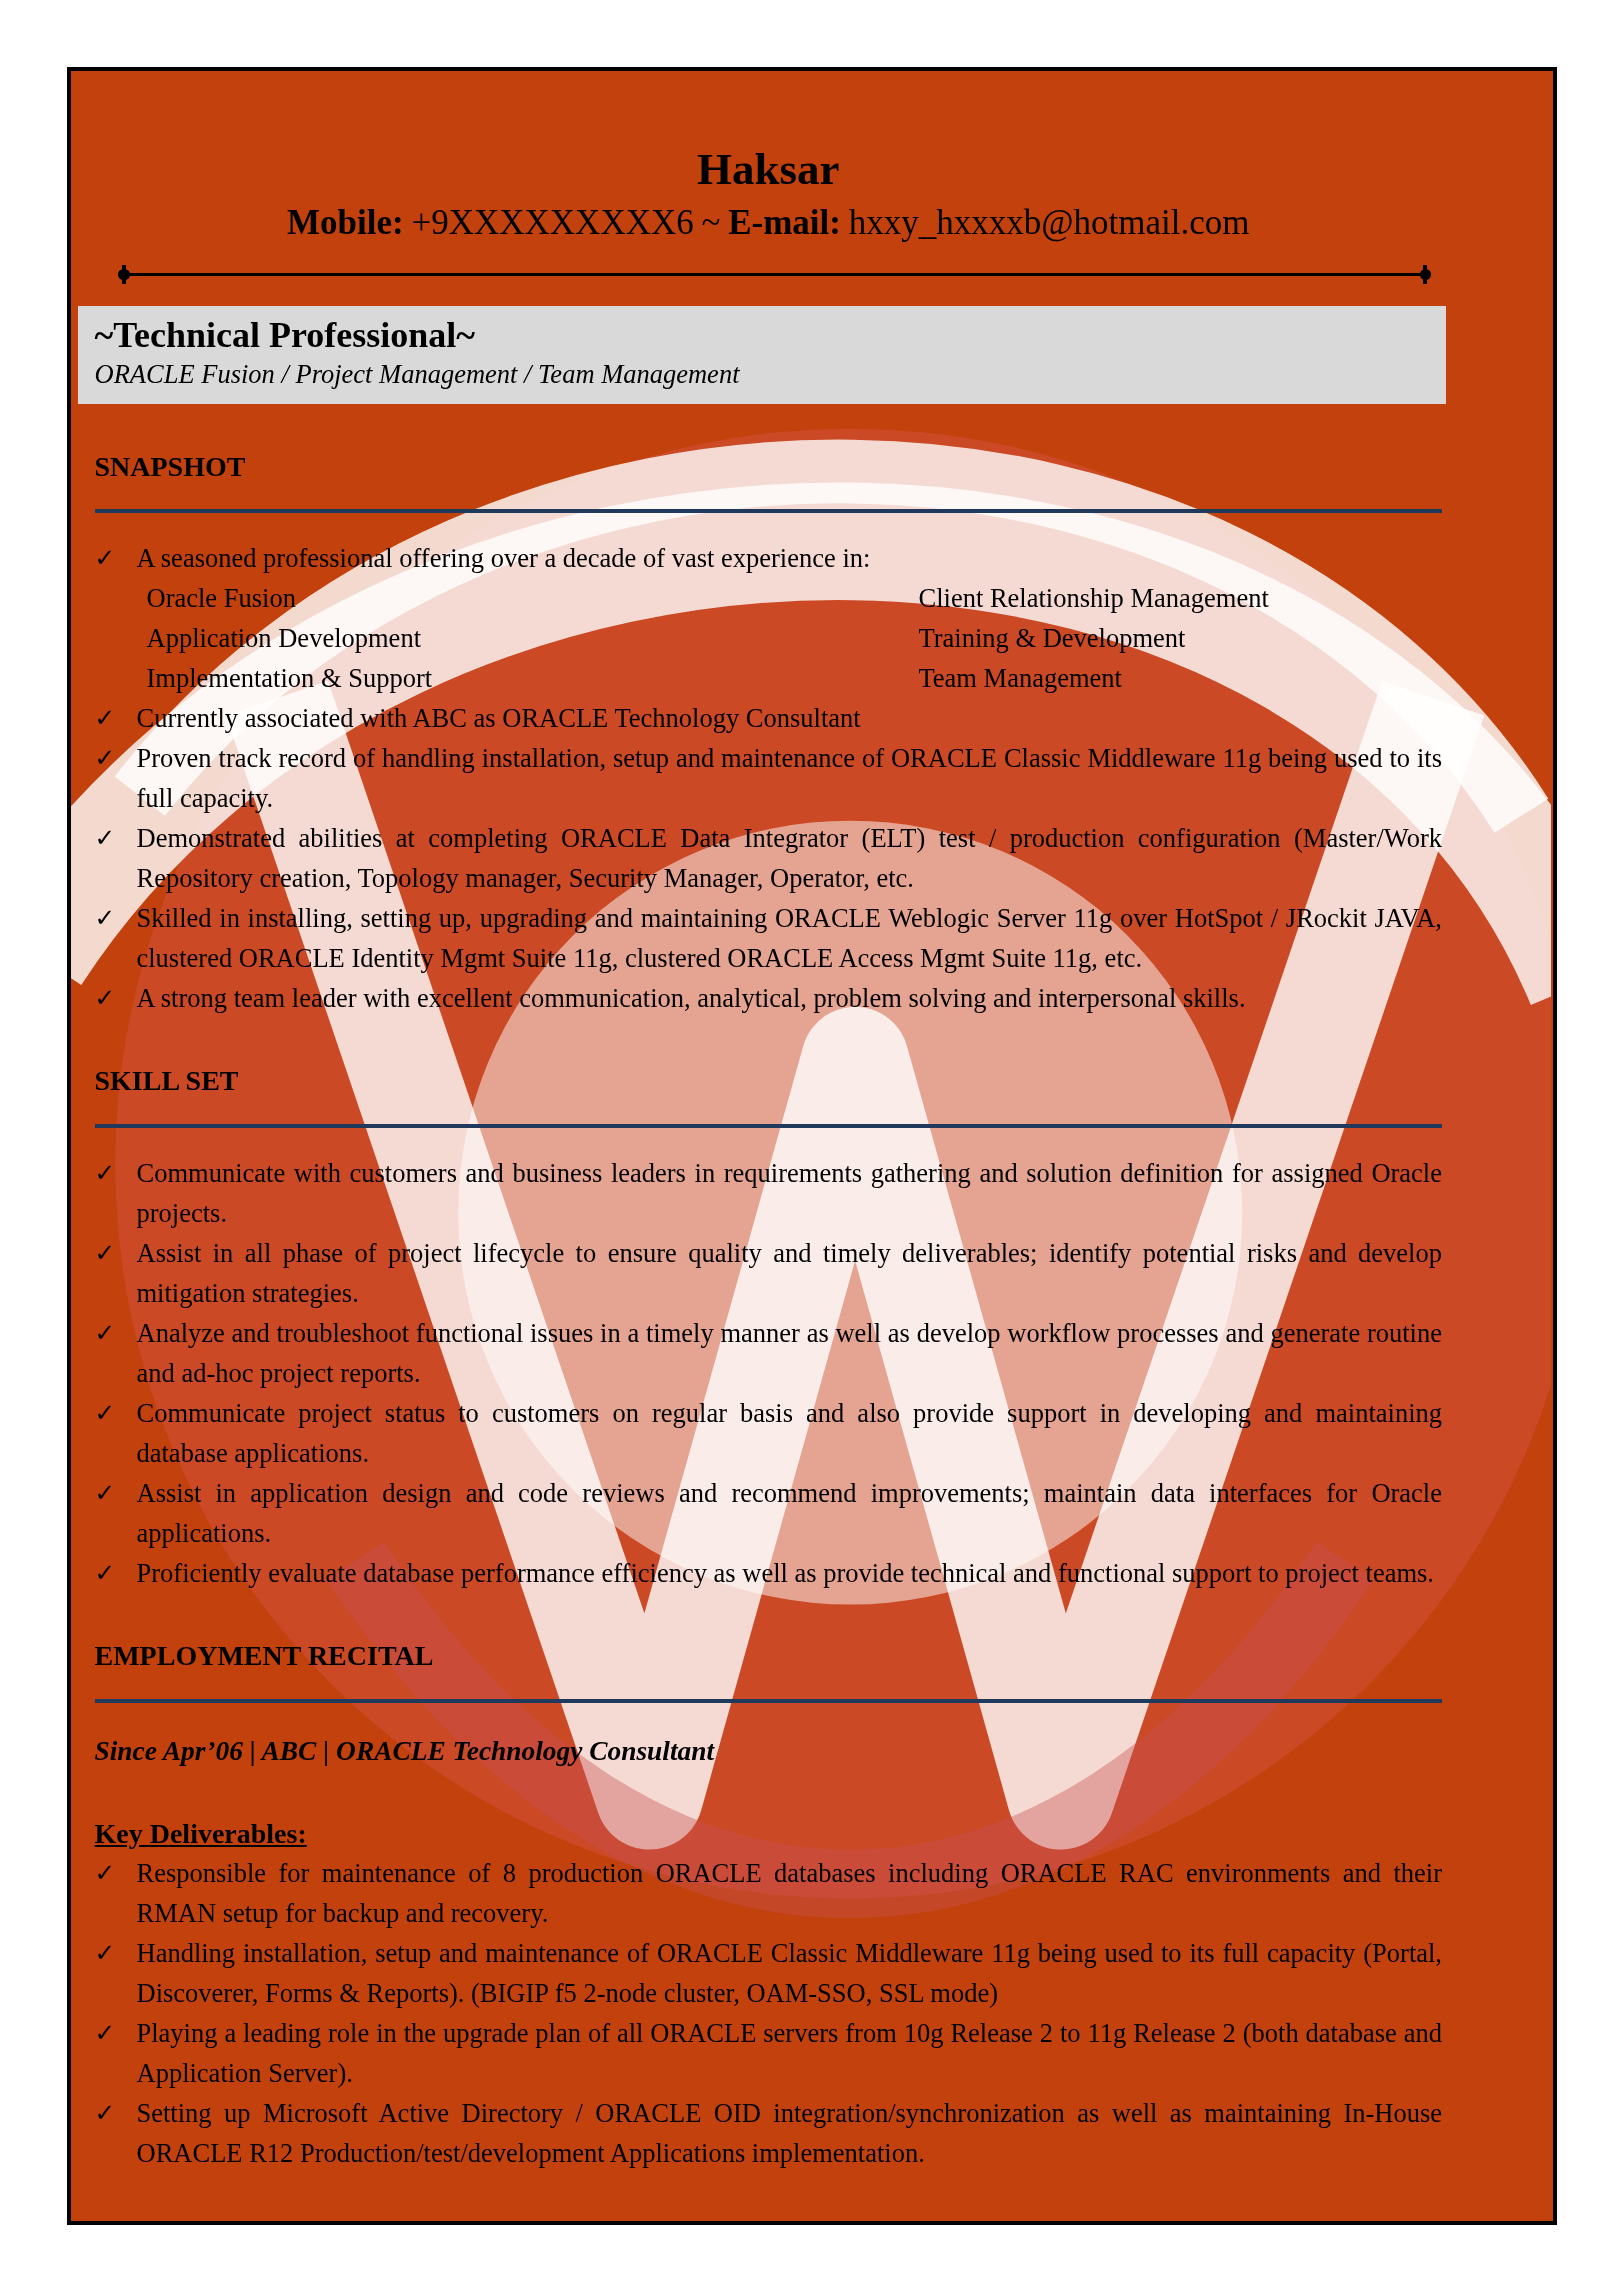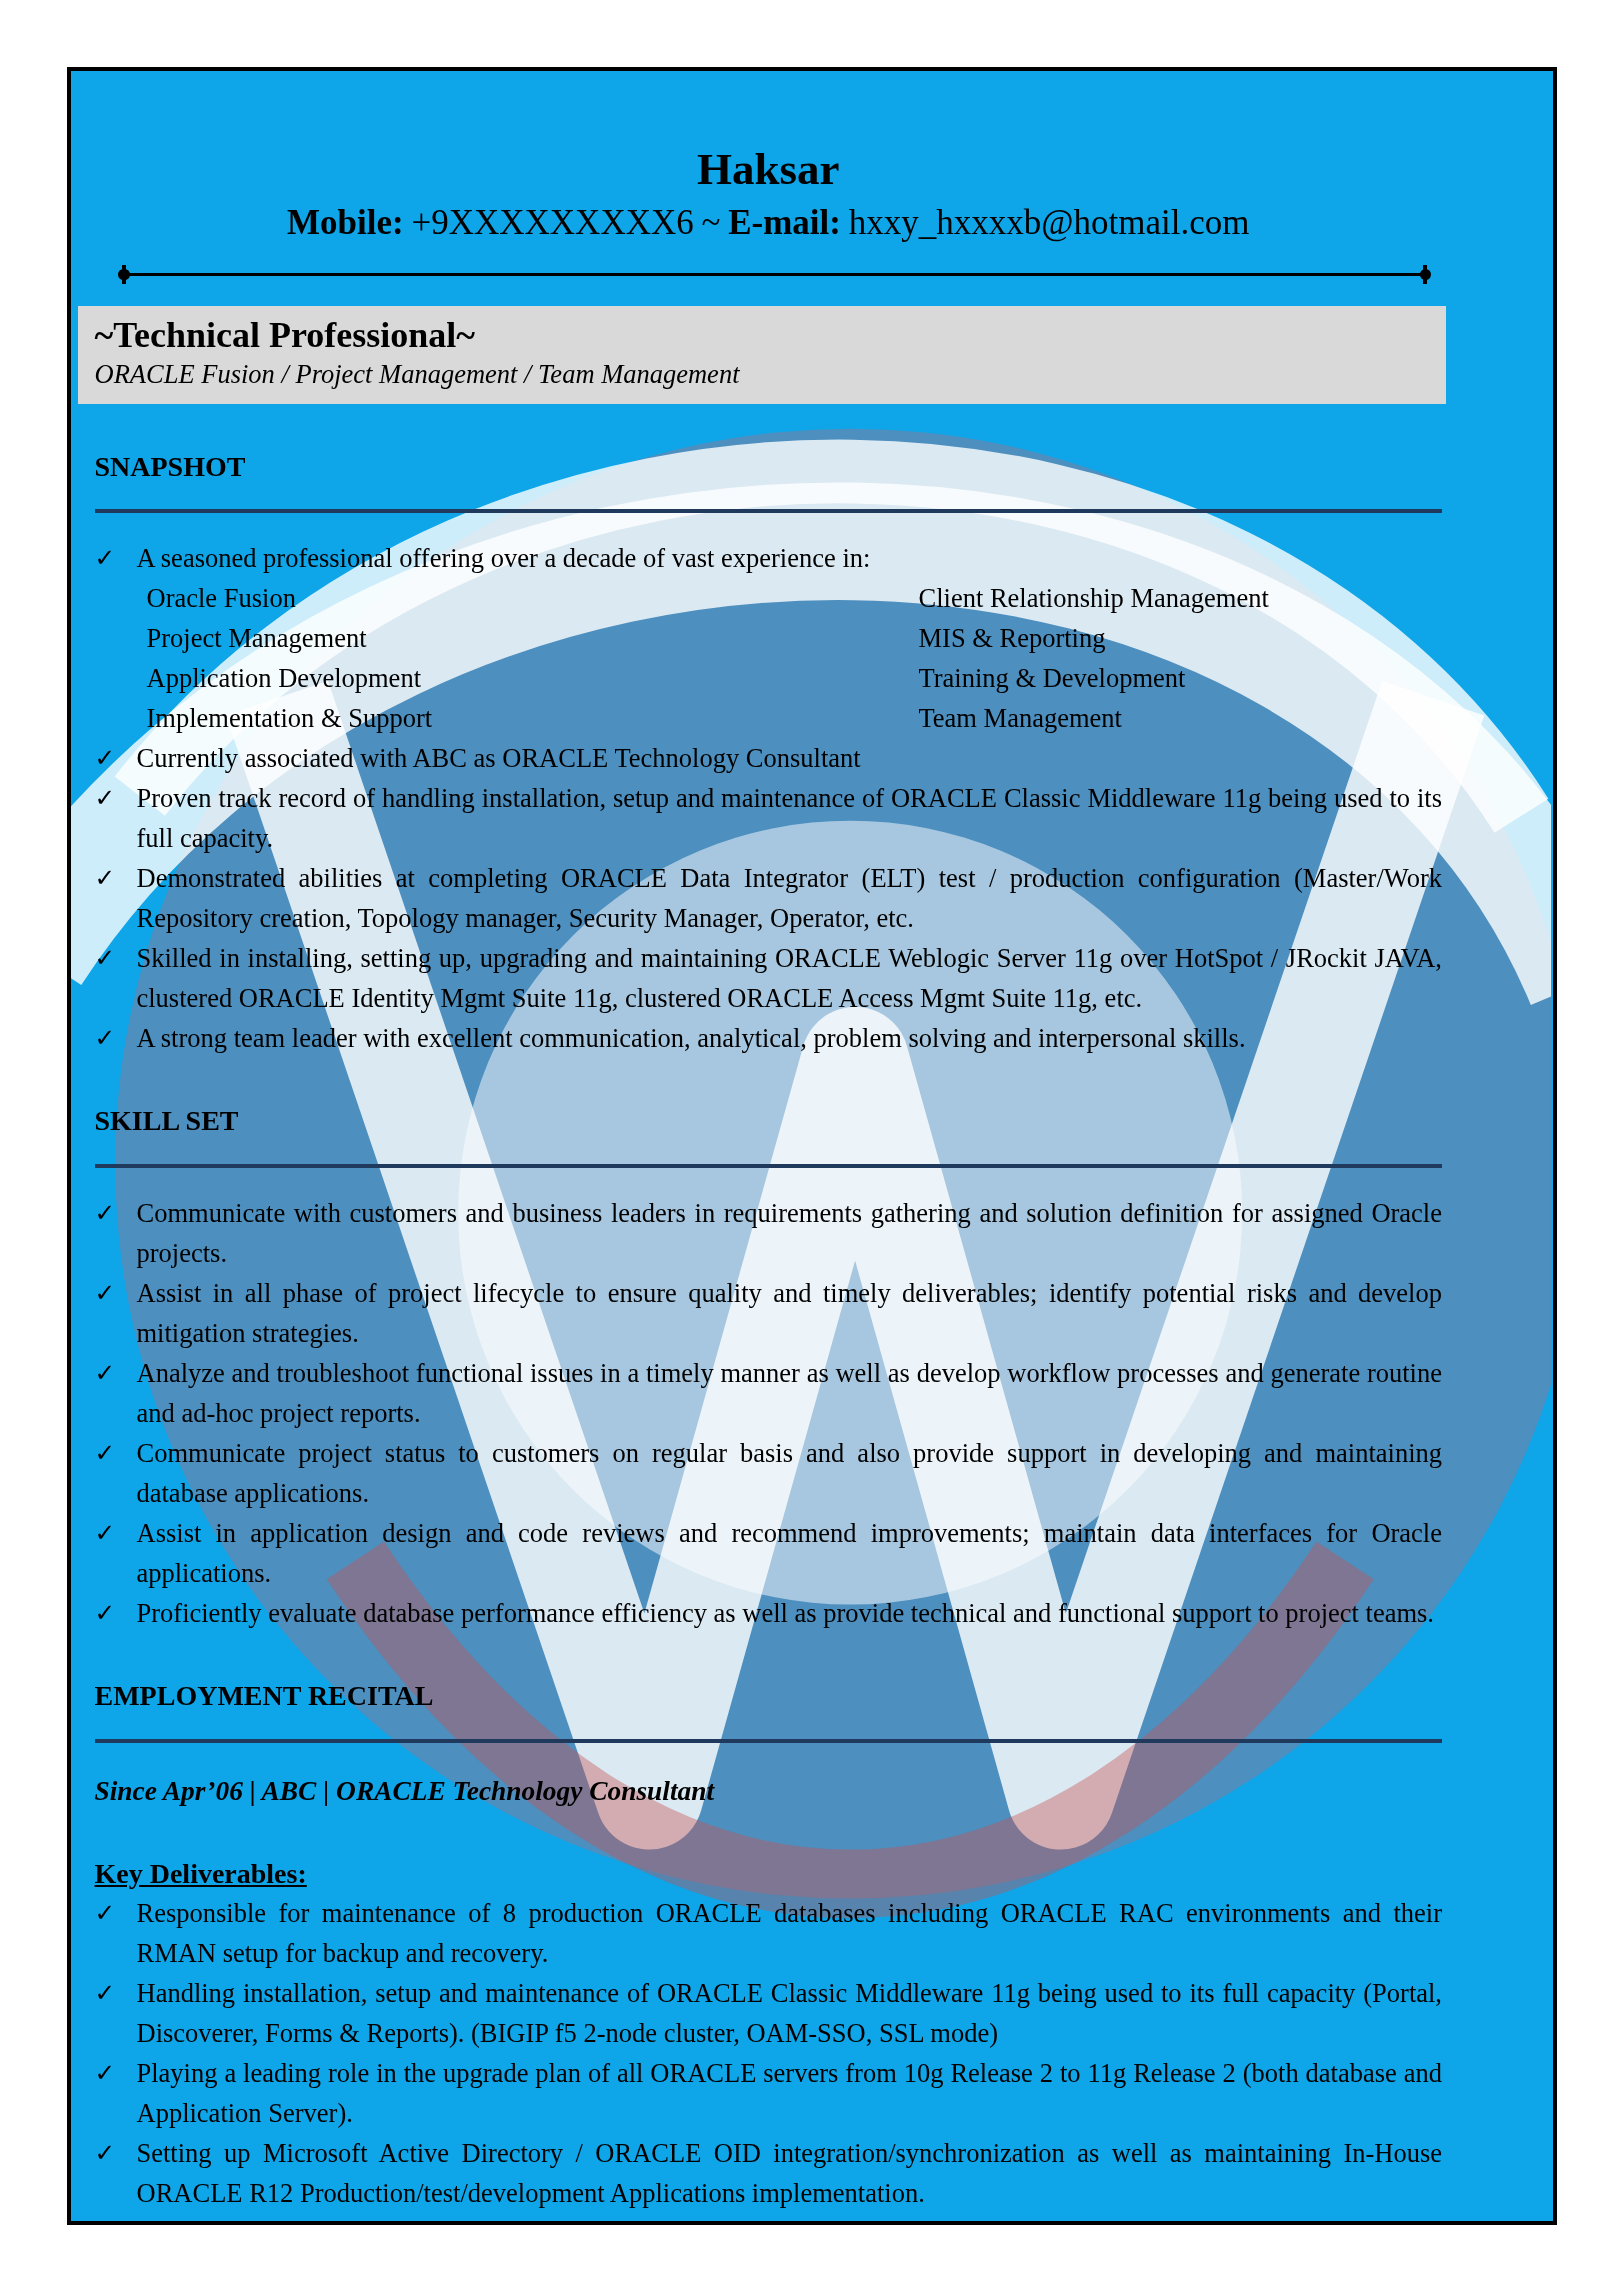--- a/index.html
+++ b/index.html
@@ -10,21 +10,21 @@
     color: #000;
     position: relative;
     overflow: hidden;
   }
   .frame {
     position: absolute; left: 67px; top: 67px;
     width: 1490px; height: 2158px;
     border: 4.9px solid #000;
     box-sizing: border-box;
     overflow: hidden;
-    background: #0ea5e9;
+    background: #c2410c;
   }
   .watermark {
     position: absolute; left: 0; top: 0; width: 1480px; height: 2148px;
     z-index: 0; pointer-events: none;
   }
   .content {
     position: relative; z-index: 1;
     margin: 0 111px 0 23.5px;
   }
   
@@ -144,24 +144,20 @@
       </li>
     </ul>
 
     <div class="expertise">
 
         <div class="exp-row">
           <span class="exp-cell l">Oracle Fusion</span>
           <span class="exp-cell r">Client Relationship Management</span>
         </div>
 
-        <div class="exp-row">
-          <span class="exp-cell l">Project Management</span>
-          <span class="exp-cell r">MIS &amp; Reporting</span>
-        </div>
 
         <div class="exp-row">
           <span class="exp-cell l">Application Development</span>
           <span class="exp-cell r">Training &amp; Development</span>
         </div>
 
         <div class="exp-row">
           <span class="exp-cell l">Implementation &amp; Support</span>
           <span class="exp-cell r">Team Management</span>
         </div>

